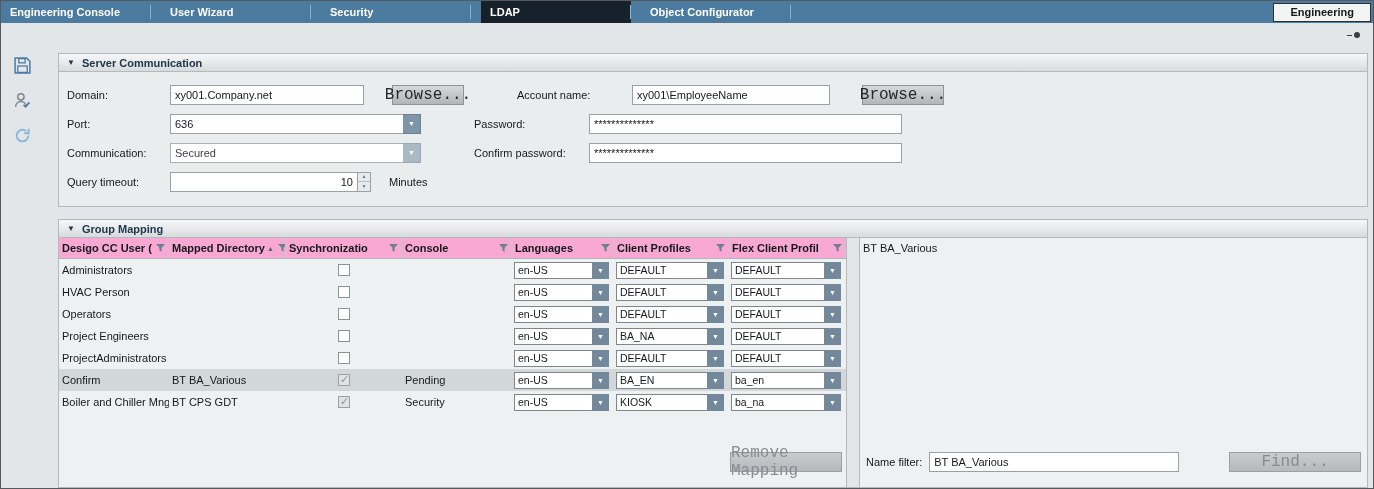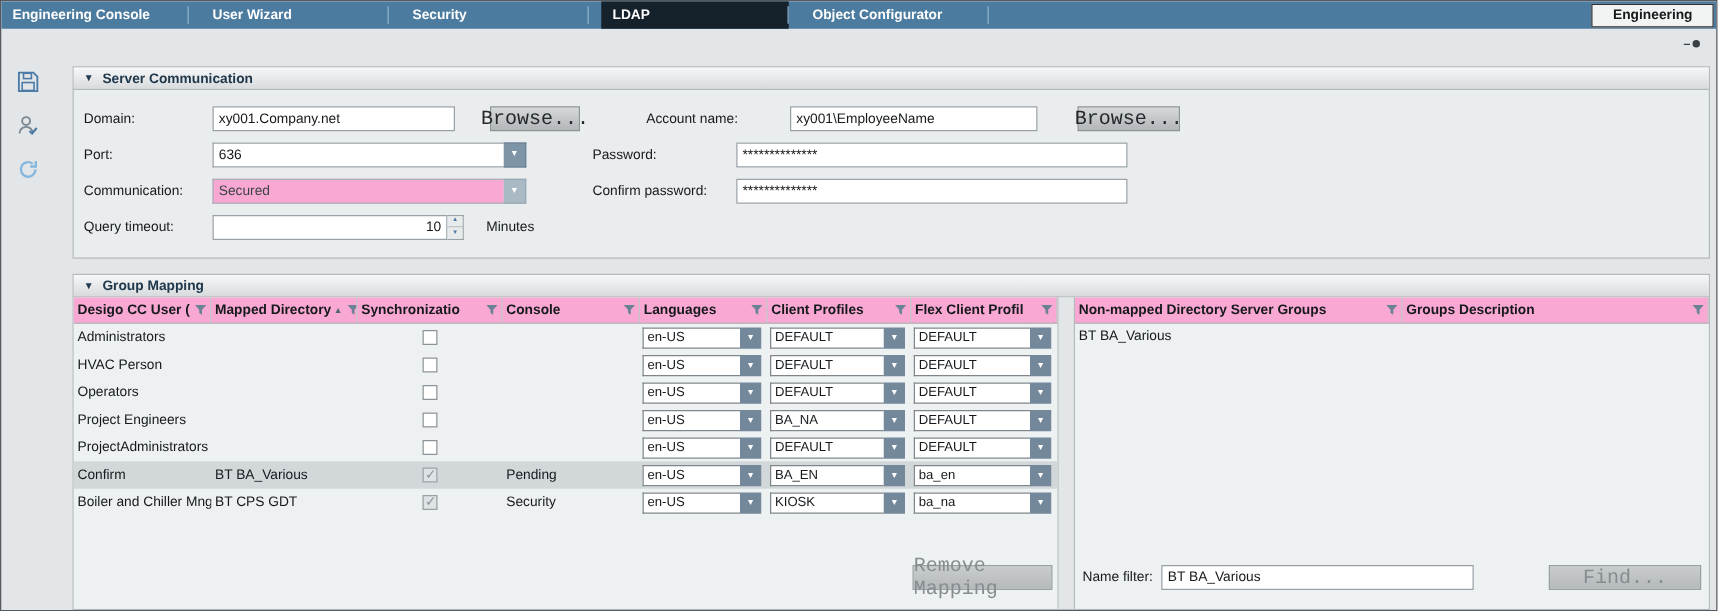--- a/index.html
+++ b/index.html
@@ -39,21 +39,21 @@
   .w-account { width:198px; }
   .w-pwd { width:313px; }
   .btn { height:20px; background:linear-gradient(#d6d9da,#b2b6b8); border:1px solid #8e9397; font-size:16px; color:#24282c; display:flex; align-items:center; justify-content:center; cursor:pointer;font-family:Liberation Mono, monospace; }
   .btn.disabled { color:#878c90; background:linear-gradient(#c9cccd,#b5b9bb); border-color:#9aa0a3; cursor:default; }
   .browse1 { margin-left:28px; width:72px; }
   .gap-col { margin-left:53px; }
   .browse2 { margin-left:32px; width:82px; }
   .combo { display:flex; height:20px; cursor:pointer; }
   .combo .cval { flex:1; border:1px solid #99a1a8; border-right:none; background:#fff; display:flex; align-items:center; padding:0 4px; font-size:11px; color:#15191c; overflow:hidden; white-space:nowrap; }
   .combo .carr { width:18px; background:#7e95a8; color:#fff; display:flex; align-items:center; justify-content:center; font-size:7px; border:1px solid #6d8296; border-left:none; }
-  .combo.disabled .cval { background:#f9a8d4; color:#3c4347; border-color:#aab0b5; }
+  .combo.disabled .cval { background:#ffffff; color:#3c4347; border-color:#aab0b5; }
   .combo.disabled .carr { background:#a9bac5; border-color:#98a8b4; }
   .w-combo { width:251px; }
   .w-qt { width:188px; text-align:right; }
   .spin { width:13px; height:20px; display:flex; flex-direction:column; border:1px solid #99a1a8; border-left:none; cursor:pointer; }
   .spin span { flex:1; display:flex; align-items:center; justify-content:center; font-size:5px; color:#4a7aa5; background:#e8ebec; line-height:1; }
   .spin span:first-child { border-bottom:1px solid #b7bcbf; }
   .minutes { margin-left:18px; }
 
   
   .gm-section { flex:1; margin-top:12px; display:flex; flex-direction:column; min-height:0; }
@@ -83,21 +83,21 @@
   .cb.checked { background:#e0e3e5; border-color:#9aa0a4; }
   .cb.checked::after { content:"\2713"; position:absolute; left:1px; top:-2px; font-size:11px; color:#8f969b; }
 
   .rdd { display:flex; height:17px; margin:0 5px 0 2px; flex:1; cursor:pointer; }
   .rdd .cval { flex:1; border:1px solid #7f868c; border-right:none; background:#fff; display:flex; align-items:center; padding:0 3px; font-size:10.5px; overflow:hidden; white-space:nowrap; }
   .rdd .carr { width:17px; background:#73889b; color:#fff; display:flex; align-items:center; justify-content:center; font-size:7px; }
 
   .panel-footer { flex:0 0 auto; height:20px; margin:0 0 15px 0; display:flex; align-items:center; padding:0 6px; font-size:11px; color:#15191c; gap:7px; }
   .gm-left .panel-footer { justify-content:flex-end; padding-right:4px; }
   .btn-remove { width:112px; }
-  .btn-find { width:122px; margin-left:auto; }
+  .btn-find { width:132px; margin-left:auto; }
   .w-filter { width:250px; }
 </style>
 </head>
 <body>
 
 <div class="window">
 
   <div class="tabbar">
     <div class="tab">
         <span>Engineering Console</span>
@@ -462,40 +462,20 @@
               </div>
 
             <div class="panel-footer">
               <div class="btn disabled btn-remove">Remove Mapping</div>
             </div>
           </div>
 
           <div class="gm-gap"></div>
 
           <div class="gm-right">
-            <div class="thead">
-              <div class="th rc1">
-                <span>Non-mapped Directory Server Groups</span>
-                  <span class="sp"></span>
-                <span class="funnel">
-                    <svg width="9" height="9" viewBox="0 0 9 9">
-                      <path d="M0 0h9L5.6 3.8v4L3.4 6.4V3.8z" fill="#6a8294"></path>
-                    </svg>
-                  </span>
-              </div>
-              <div class="th rc2">
-                <span>Groups Description</span>
-                  <span class="sp"></span>
-                <span class="funnel">
-                    <svg width="9" height="9" viewBox="0 0 9 9">
-                      <path d="M0 0h9L5.6 3.8v4L3.4 6.4V3.8z" fill="#6a8294"></path>
-                    </svg>
-                  </span>
-              </div>
-            </div>
 
             <div class="tbody">
                 <div class="trow rrow">
     <div class="td rc1">BT BA_Various</div>
     <div class="td rc2"></div>
   </div>
               </div>
 
             <div class="panel-footer">
               <span>Name filter:</span>

